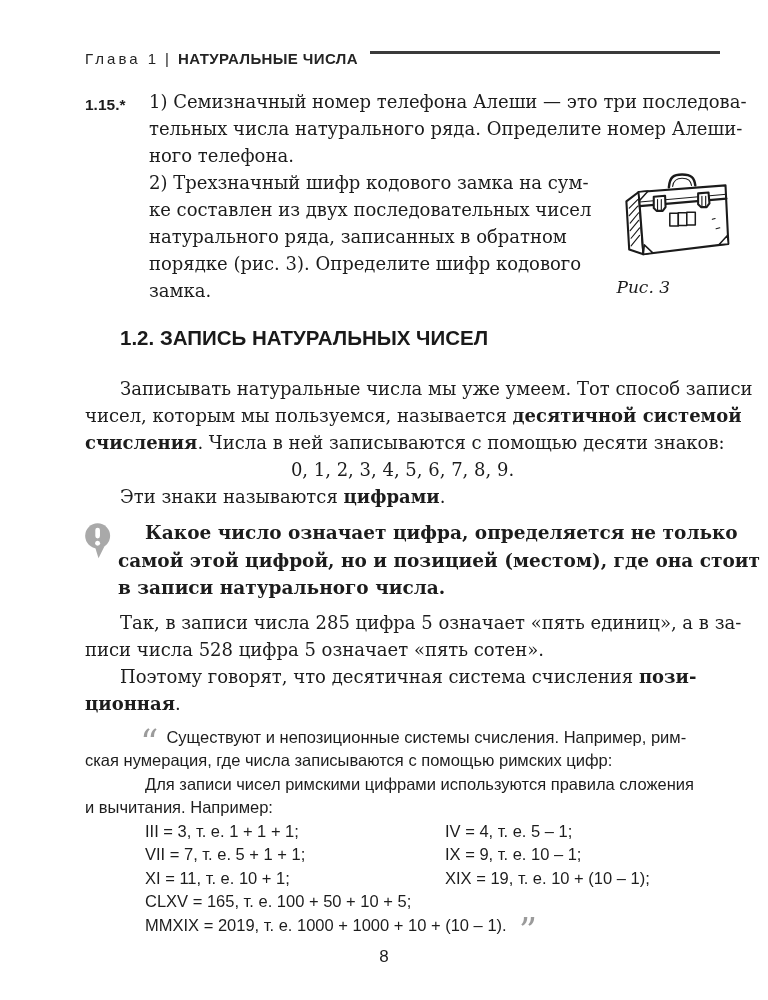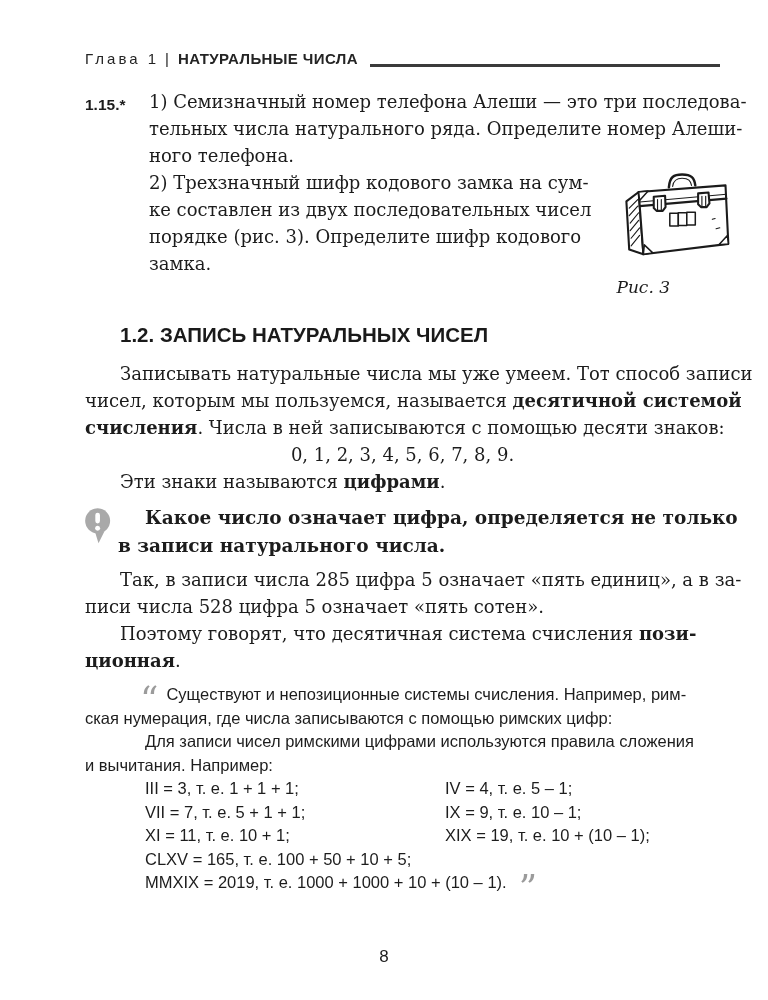--- a/index.html
+++ b/index.html
@@ -9,21 +9,21 @@
     background: #ffffff;
     color: #1c1c1c;
     font-family: "DejaVu Serif", serif;
     overflow: hidden;
     position: relative;
   }
   .page { padding: 50px 48px 0 85px; position: relative; }
 
   
   .header {
-    display: flex; align-items: flex-end;
+    display: flex; align-items: flex-start;
     font-family: "Liberation Sans", sans-serif;
     font-size: 15px; color: #242424;
   }
   .chapter { letter-spacing: 3px; font-weight: 400; white-space: nowrap; }
   .hsep { margin: 0 9px 0 6px; font-weight: 300; color: #242424; }
   .htitle { font-weight: 700; letter-spacing: 0.4px; white-space: nowrap; }
   .hline { flex: 1; height: 3px; background: #3b3b3b; margin-left: 12px; margin-top: 1px; }
 
   
   .problem { display: flex; margin-top: 21px; font-size: 18px; line-height: 27px; }
@@ -42,21 +42,21 @@
   
   .section-heading {
     margin: 22px 0 0 35px;
     font-family: "Liberation Sans", sans-serif;
     font-weight: 700; font-size: 20.5px; color: #1a1a1a;
     white-space: nowrap;
   }
 
   
   .para { font-size: 18px; line-height: 27px; }
-  .mt { margin-top: 13px; }
+  .mt { margin-top: 25px; }
   .fl { padding-left: 35px; }        
   .b { font-weight: 700; }
   .digits-line { text-align: center; font-size: 18px; line-height: 27px; }
 
   
   .callout {
     position: relative;
     margin-top: 9px;
     padding-left: 33px;
     font-size: 18.5px; font-weight: 700; line-height: 27.5px;
@@ -108,20 +108,21 @@
     <div class="pbody">
       <div>
         <div class="line">1) Семизначный номер телефона Алеши — это три последова-</div>
         <div class="line">тельных числа натурального ряда. Определите номер Алеши-</div>
         <div class="line">ного телефона.</div>
       </div>
       <div class="part2">
         <div class="part2text">
           <div class="line">2) Трехзначный шифр кодового замка на сум-</div>
           <div class="line">ке составлен из двух последовательных чисел</div>
+          <div class="line">натурального ряда, записанных в обратном</div>
           <div class="line">порядке (рис. 3). Определите шифр кодового</div>
           <div class="line">замка.</div>
         </div>
         <div class="figure">
           <span>
             <svg width="118" height="92" viewBox="0 0 125 95">
               <g fill="none" stroke="#1b1b1b" stroke-width="2.2" stroke-linejoin="round" stroke-linecap="round">
 
                 <path d="M56,16 C57,5 61,2.5 70,2.5 C80,2.5 83,6 84,14" stroke-width="2.6"></path>
                 <path d="M60,15 C61,8.5 64,6.5 70,6.5 C77,6.5 79,9 80,14" stroke-width="1.2"></path>
@@ -173,20 +174,21 @@
   <div class="callout">
     <span class="bubble-icon">
       <svg width="31" height="38" viewBox="0 0 36 44">
         <circle cx="17" cy="16" r="14.5" fill="#a9a9a9"></circle>
         <path d="M14,29 L18,42 L25,28 Z" fill="#a9a9a9"></path>
         <rect x="14.3" y="6.5" width="5.4" height="12.5" rx="2.7" fill="#ffffff"></rect>
         <circle cx="17" cy="24.5" r="2.9" fill="#ffffff"></circle>
       </svg>
     </span>
     <div class="line fl">Какое число означает цифра, определяется не только</div>
+    <div class="line">самой этой цифрой, но и позицией (местом), где она стоит</div>
     <div class="line">в записи натурального числа.</div>
   </div>
 
   <div class="para" style="margin-top:7px">
     <div class="line fl">Так, в записи числа 285 цифра 5 означает «пять единиц», а в за-</div>
     <div class="line">писи числа 528 цифра 5 означает «пять сотен».</div>
     <div class="line fl"><span>Поэтому говорят, что десятичная система счисления </span><span class="b">пози-</span></div>
     <div class="line"><span class="b">ционная</span><span>.</span></div>
   </div>
 

